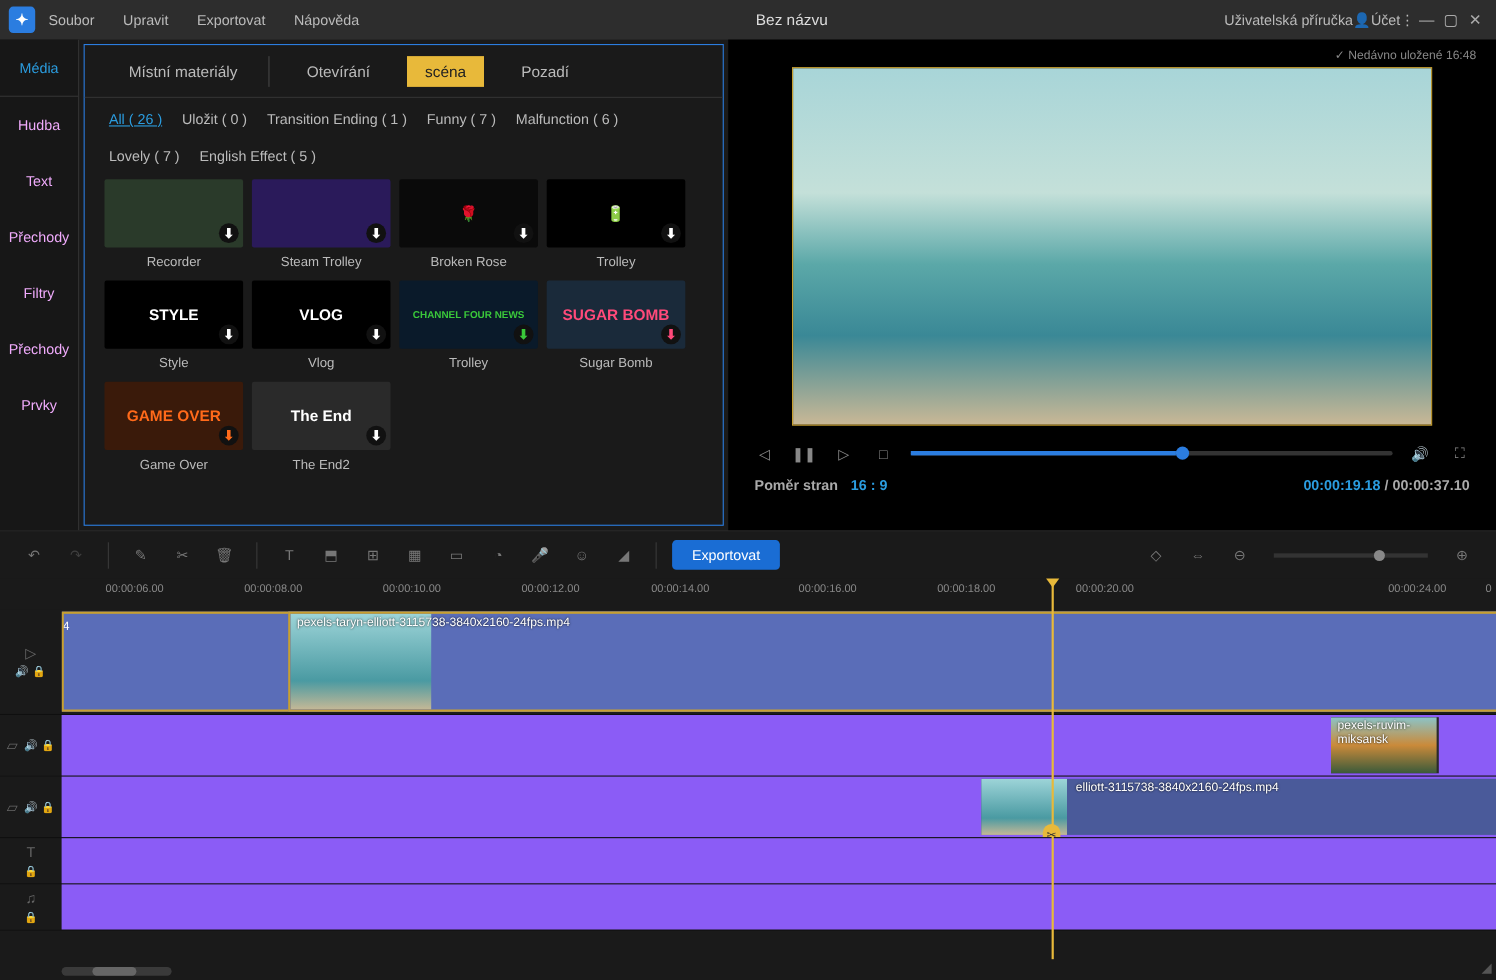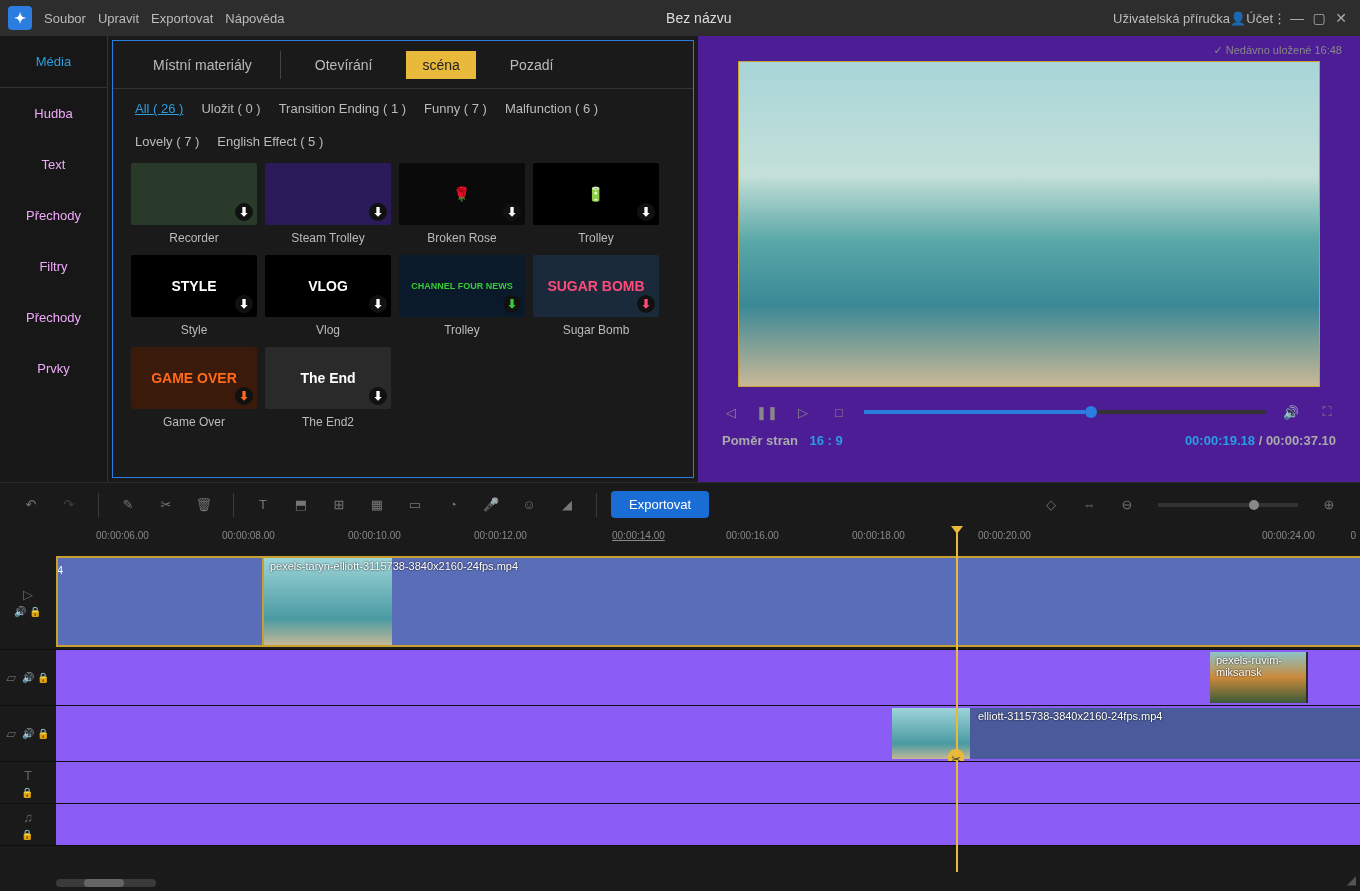--- a/index.html
+++ b/index.html
@@ -21,32 +21,32 @@
   padding: 0 8px;
 }
 .logo {
   width: 24px; height: 24px;
   background: #2b7de0;
   border-radius: 4px;
   margin-right: 12px;
   display:flex;align-items:center;justify-content:center;
   color:#fff;font-weight:bold;font-size:14px;
 }
-.menu-items { display: flex; gap: 12px; color: #bbb; }
+.menu-items { display: flex; gap: 26px; color: #bbb; }
 .menu-items span { cursor: pointer; }
 .title-center { flex: 1; text-align: center; color: #ddd; font-size:14px;}
 .title-right { display: flex; align-items: center; color: #bbb; }
 .win-btn { width: 22px; text-align:center; cursor:pointer; color:#aaa; font-size:14px;}
 
 .main {
   display: flex;
   height: 446px;
 }
 .sidebar {
-  width: 108px;
+  width: 72px;
   background: #171717;
   border-right: 1px solid #333;
 }
 .sidebar-item {
   text-align: center;
   padding: 18px 0;
   color: #f0abfc;
   cursor: pointer;
   font-size:13px;
 }
@@ -100,21 +100,21 @@
 .thumb .dl {
   position:absolute; right:4px; bottom:4px;
   width:18px;height:18px;background:#111;border-radius:50%;
   display:flex;align-items:center;justify-content:center;
   font-size:12px;
 }
 .thumb-label { color:#bbb; font-size:12px; margin-top:6px; display:block;}
 
 .preview-panel {
   flex:1;
-  background:#4c1d95;
+  background:#000000;
   padding: 6px 12px 0 12px;
   display:flex;flex-direction:column;
 }
 .save-status { text-align:right; font-size:11px; color:#888; padding:2px 6px;}
 .preview-box {
   border:1px solid #c8a030;
   margin: 2px auto 8px;
   width:582px; height:326px;
   background: linear-gradient(to bottom, #a8d5d8 0%, #c4e0d9 35%, #5ba8a8 55%, #3a8896 75%, #c9b896 100%);
   position:relative;
@@ -386,21 +386,21 @@
   </div>
   <div class="tb-btn">⊕</div>
 </div>
 
 <div class="timeline">
   <div class="ruler" id="ruler">
       <div class="ruler-tick" style="left: 40px;">00:00:06.00</div>
       <div class="ruler-tick" style="left: 166px;">00:00:08.00</div>
       <div class="ruler-tick" style="left: 292px;">00:00:10.00</div>
       <div class="ruler-tick" style="left: 418px;">00:00:12.00</div>
-      <div class="ruler-tick" style="left: 556px; text-decoration: underline;">00:00:14.00</div>
+      <div class="ruler-tick" style="left: 536px;">00:00:14.00</div>
       <div class="ruler-tick" style="left: 670px;">00:00:16.00</div>
       <div class="ruler-tick" style="left: 796px;">00:00:18.00</div>
       <div class="ruler-tick" style="left: 922px;">00:00:20.00</div>
       <div class="ruler-tick" style="left: 992px; margin-top: 48px;">00:00:22.00</div>
       <div class="ruler-tick" style="left: 1206px;">00:00:24.00</div>
       <div class="ruler-tick" style="right: 4px;">0</div>
     </div>
 
   <div class="track-area">
     <div class="playhead" style="left:956px;top:-22px;height:340px;">

